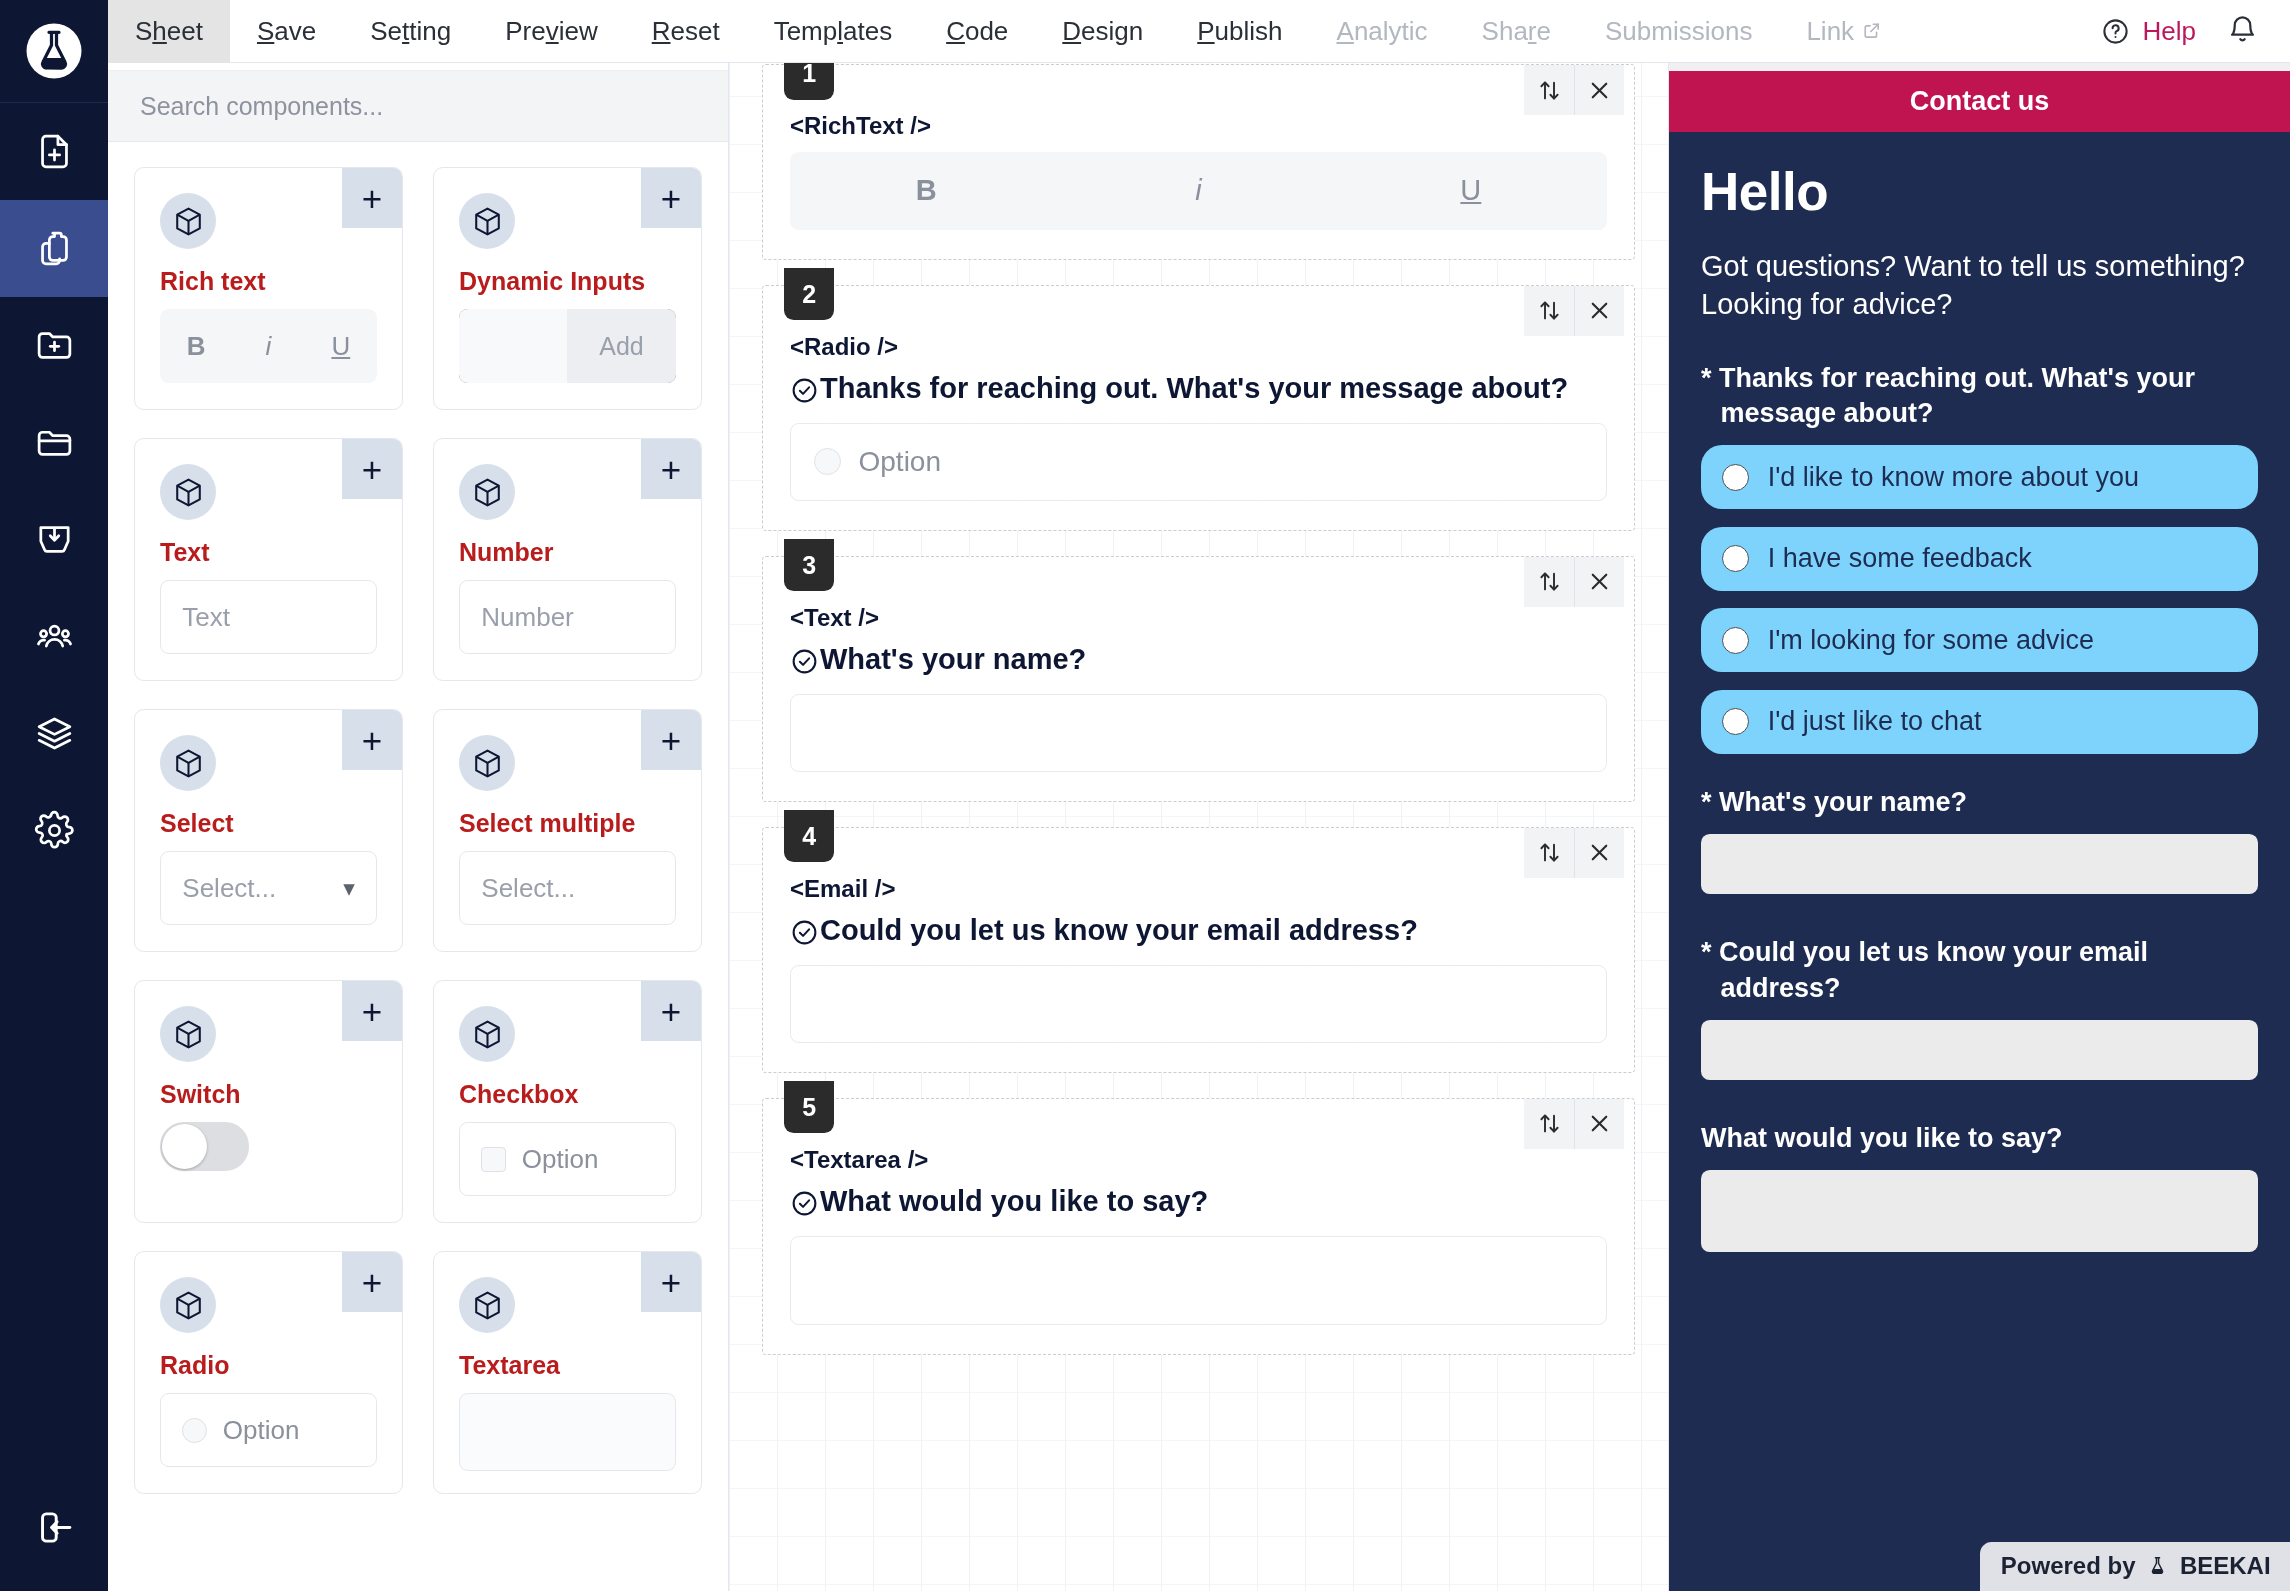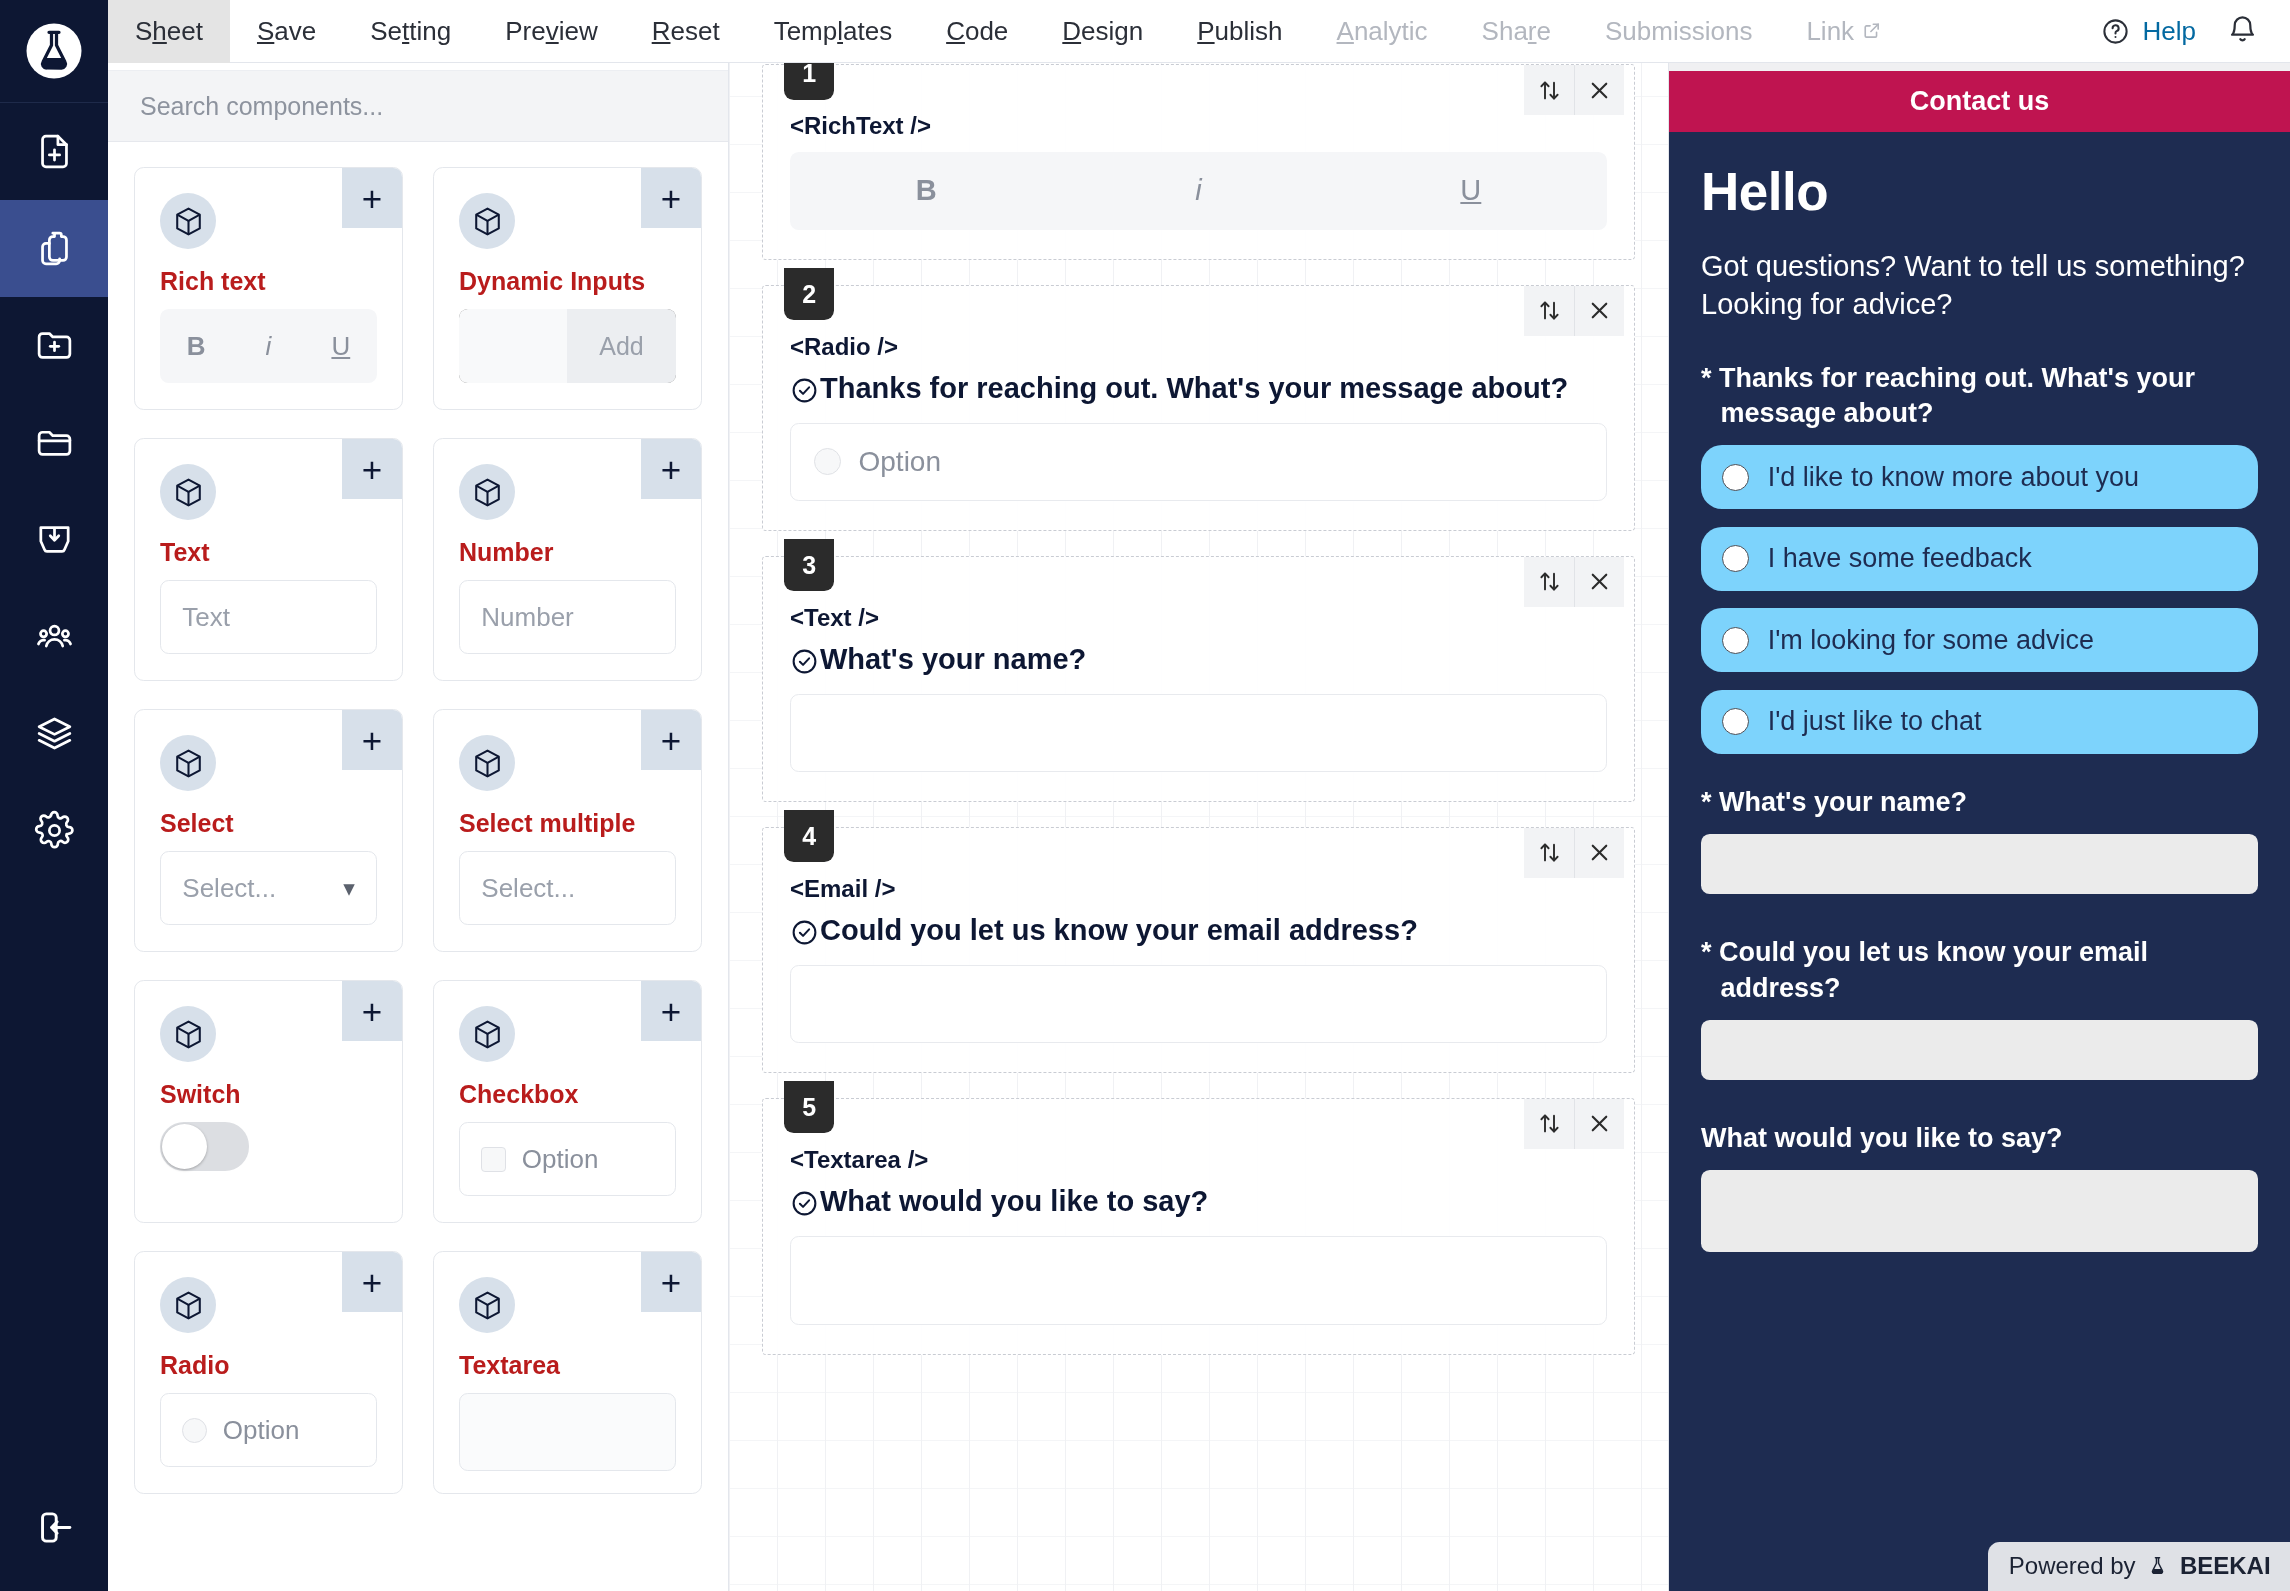--- a/index.html
+++ b/index.html
@@ -236,40 +236,40 @@
   .pv-gap { height: 13.6px; }
   .pv-textarea { background: #ebebeb; border-radius: 8.7px; height: 82px; }
   .pv-powered {
     position: absolute; right: 0; bottom: 0;
     background: rgba(255,255,255,0.86);
     border-top-left-radius: 11.6px;
     padding: 10.7px 19.4px 10.7px 21.3px;
     display: flex; align-items: center; gap: 9.7px;
     font-size: 24px; color: #1b2233; font-weight: bold;
   }
-  .pv-powered .lbl { font-weight: normal; }
+  .pv-powered .lbl { font-weight: bold; }
 
   
   .topbar {
     position: absolute; left: 108px; top: 0;
     width: 2182px; height: 63px;
     background: #fff; border-bottom: 1px solid #e3e6ec;
     display: flex; align-items: center; z-index: 20;
   }
   .menu { display: flex; align-items: stretch; height: 63px; }
   .menu-item {
     display: flex; align-items: center; padding: 0 27px;
     font-size: 26px; color: #2b2f38; cursor: pointer;
     height: 63px;
   }
   .menu-item.active { background: #e4e4e4; }
   .menu-item.disabled { color: #b3b7bf; cursor: default; }
   .menu-item u { text-decoration: underline; }
   .top-right { margin-left: auto; display: flex; align-items: center; gap: 31px; padding-right: 32px; }
-  .help { display: flex; align-items: center; gap: 12.6px; font-size: 26px; color: #0369a1; cursor: pointer; }
+  .help { display: flex; align-items: center; gap: 12.6px; font-size: 26px; color: #be185d; cursor: pointer; }
 </style>
 </head>
 <body>
 
 <div class="app">
 
   <div class="rail">
     <div class="rail-logo">
       <svg width="60" height="60" viewBox="0 0 24 24">
         <circle cx="12" cy="12" r="11" fill="#fff"></circle>

